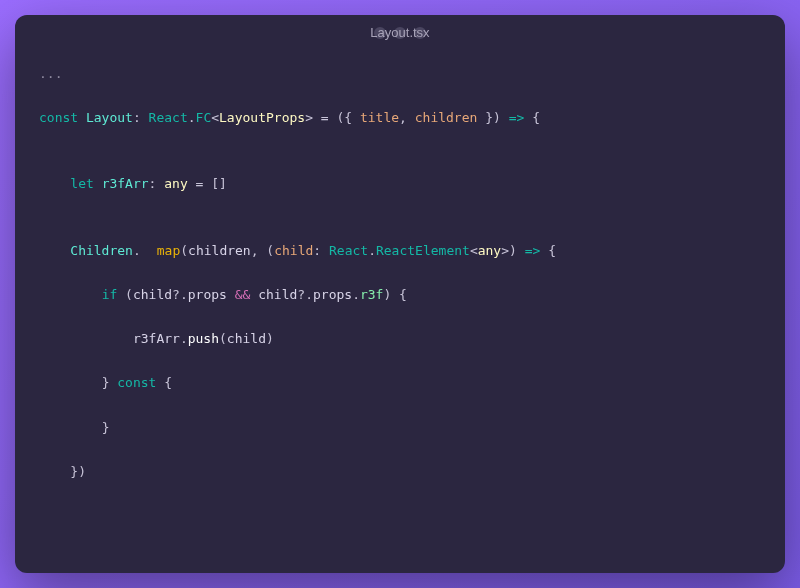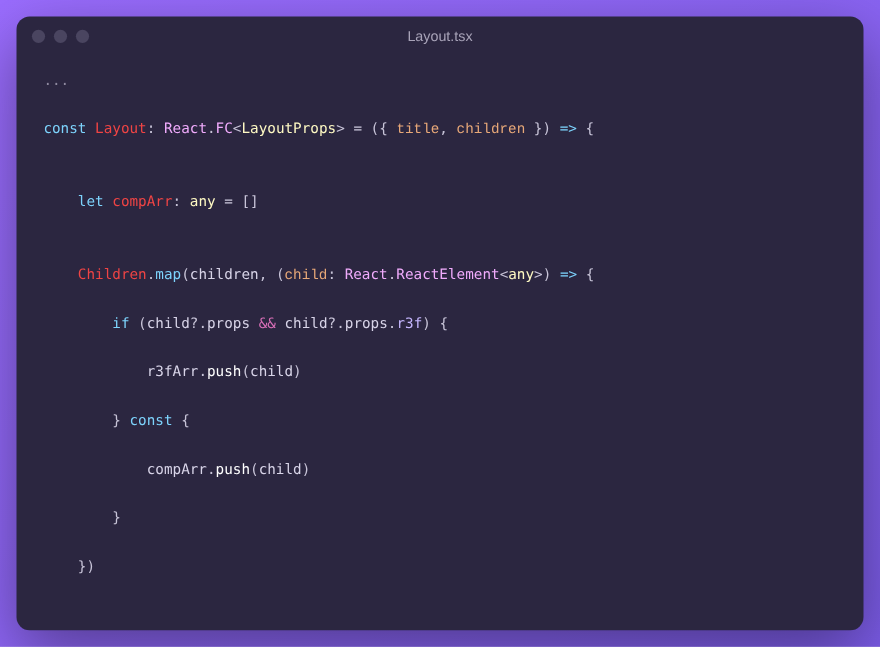--- a/index.html
+++ b/index.html
@@ -24,20 +24,21 @@
     flex-direction: column;
     overflow: hidden;
   }
   .titlebar {
     height: 36px;
     display: flex;
     align-items: center;
     padding: 0 14px;
     position: relative;
     flex-shrink: 0;
+    justify-content: center;
   }
   .dots {
     display: flex;
     gap: 8px;
   }
   .dot {
     width: 12px;
     height: 12px;
     border-radius: 50%;
     background: #4a4560;
@@ -53,56 +54,55 @@
     font-family: -apple-system, BlinkMacSystemFont, "Segoe UI", sans-serif;
   }
   .code {
     padding: 12px 24px 18px 24px;
     color: #d8d4e8;
     white-space: pre;
     overflow: auto;
     flex: 1;
   }
   .line { display: block; }
-  .c-kw   { color: #7dd3fc; }   
+  .c-kw   { color: #14b8a6; }   
   .c-op   { color: #d96fb8; }   
-  .c-fn   { color: #ef4444; }   
-  .c-fn2  { color: #7dd3fc; }   
+  .c-fn   { color: #5eead4; }   
+  .c-fn2  { color: #eab308; margin-left: 16px; }   
   .c-prop { color: #d8d4e8; }   
-  .c-type { color: #f0abfc; }   
+  .c-type { color: #14b8a6; }   
   .c-typep{ color: #fef9c3; }   
-  .c-param{ color: #e8a878; font-family: Liberation Mono, monospace; }   
+  .c-param{ color: #e8a878; }   
   .c-punc { color: #c8c4d8; }   
   .c-grey { color: #8f8aa0; }   
-  .c-r3f  { color: #c4b5fd; }
+  .c-r3f  { color: #86efac; }
   .c-push { color: #ffffff; }
 </style>
 </head>
 <body>
 
 <div class="window">
   <div class="titlebar">
     <div class="dots">
       <div class="dot"></div>
       <div class="dot"></div>
       <div class="dot"></div>
     </div>
     <div class="title">Layout.tsx</div>
   </div>
 
   <div class="code"><span class="line"><span class="c-grey">...</span></span>
 <span class="line"><span class="c-kw">const</span> <span class="c-fn">Layout</span><span class="c-punc">:</span> <span class="c-type">React</span><span class="c-punc">.</span><span class="c-type">FC</span><span class="c-punc">&lt;</span><span class="c-typep">LayoutProps</span><span class="c-punc">&gt;</span> <span class="c-punc">=</span> <span class="c-punc">({</span> <span class="c-param">title</span><span class="c-punc">,</span> <span class="c-param">children</span> <span class="c-punc">})</span> <span class="c-kw">=&gt;</span> <span class="c-punc">{</span></span>
 <span class="line"></span>
-<span class="line">    <span class="c-kw">let</span> <span class="c-fn">compArr</span><span class="c-punc">:</span> <span class="c-typep">any</span> <span class="c-punc">=</span> <span class="c-punc">[]</span></span>
+<span class="line">    <span class="c-kw">let</span> <span class="c-fn">r3fArr</span><span class="c-punc">:</span> <span class="c-typep">any</span> <span class="c-punc">=</span> <span class="c-punc">[]</span></span>
 <span class="line"></span>
 <span class="line">    <span class="c-fn">Children</span><span class="c-punc">.</span><span class="c-fn2">map</span><span class="c-punc">(</span><span class="c-prop">children</span><span class="c-punc">,</span> <span class="c-punc">(</span><span class="c-param">child</span><span class="c-punc">:</span> <span class="c-type">React</span><span class="c-punc">.</span><span class="c-type">ReactElement</span><span class="c-punc">&lt;</span><span class="c-typep">any</span><span class="c-punc">&gt;)</span> <span class="c-kw">=&gt;</span> <span class="c-punc">{</span></span>
 <span class="line">        <span class="c-kw">if</span> <span class="c-punc">(</span><span class="c-prop">child</span><span class="c-punc">?.</span><span class="c-prop">props</span> <span class="c-op">&amp;&amp;</span> <span class="c-prop">child</span><span class="c-punc">?.</span><span class="c-prop">props</span><span class="c-punc">.</span><span class="c-r3f">r3f</span><span class="c-punc">) {</span></span>
 <span class="line">            <span class="c-prop">r3fArr</span><span class="c-punc">.</span><span class="c-push">push</span><span class="c-punc">(</span><span class="c-prop">child</span><span class="c-punc">)</span></span>
 <span class="line">        <span class="c-punc">}</span> <span class="c-kw">const</span> <span class="c-punc">{</span></span>
-<span class="line">            <span class="c-prop">compArr</span><span class="c-punc">.</span><span class="c-push">push</span><span class="c-punc">(</span><span class="c-prop">child</span><span class="c-punc">)</span></span>
 <span class="line">        <span class="c-punc">}</span></span>
 <span class="line">    <span class="c-punc">})</span></span>
 
 
 
 
 
 
 
 

